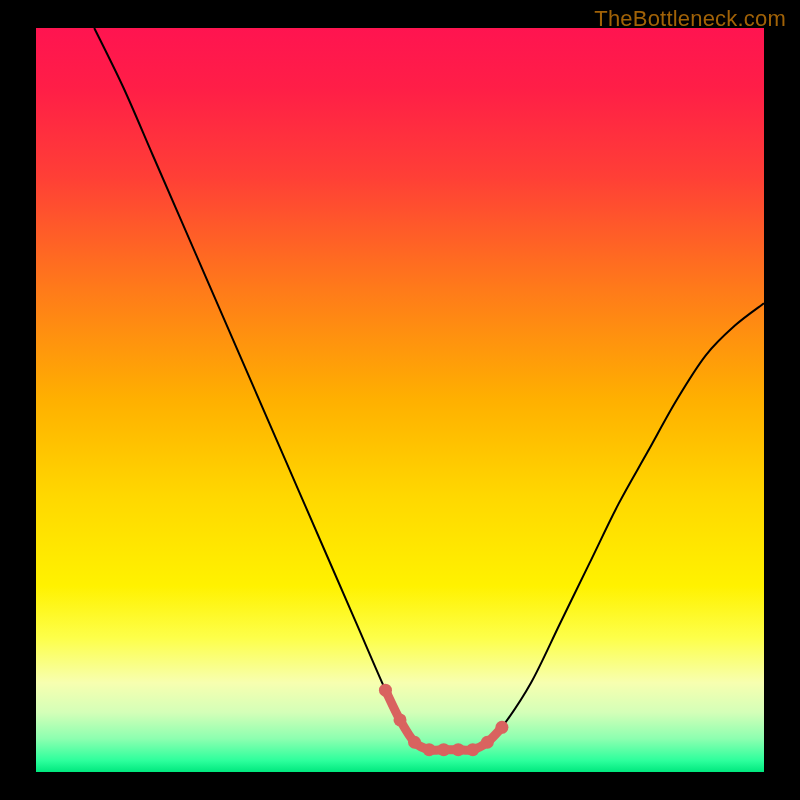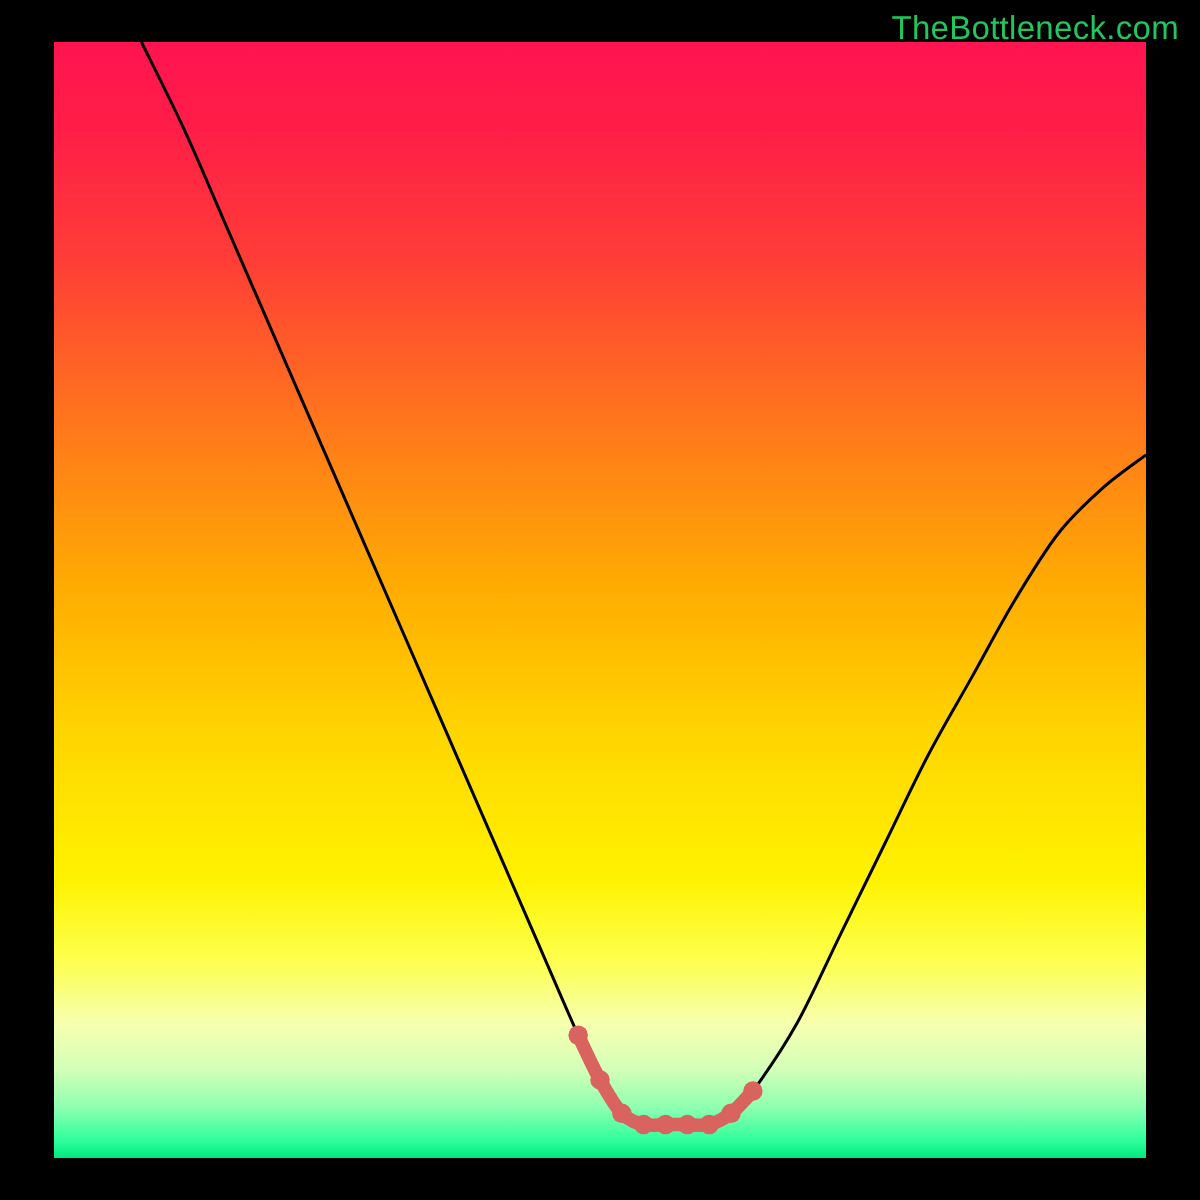--- a/index.html
+++ b/index.html
@@ -31,21 +31,21 @@
     top: 0;
     width: 100%;
     height: 100%;
   }
   .watermark {
     position: absolute;
     top: 6px;
     right: 14px;
     font-family: Arial, Helvetica, sans-serif;
     font-size: 22px;
-    color: #22c55e;
+    color: #a16207;
     letter-spacing: 0.2px;
   }
   svg.curve {
     position: absolute;
     left: 0;
     top: 0;
     width: 100%;
     height: 100%;
     overflow: visible;
   }

